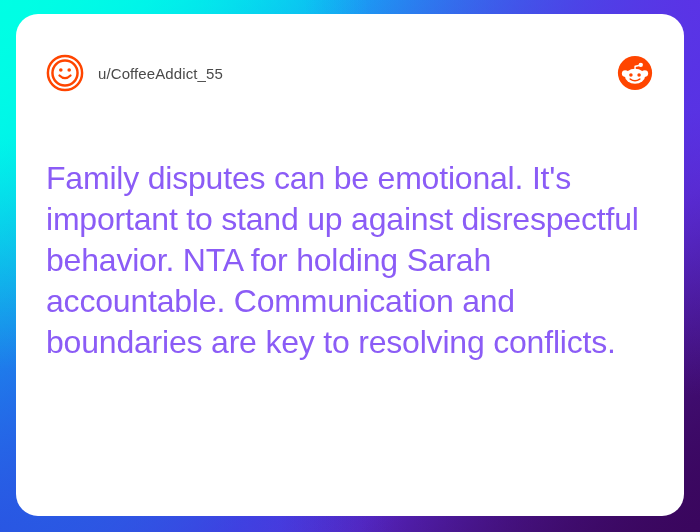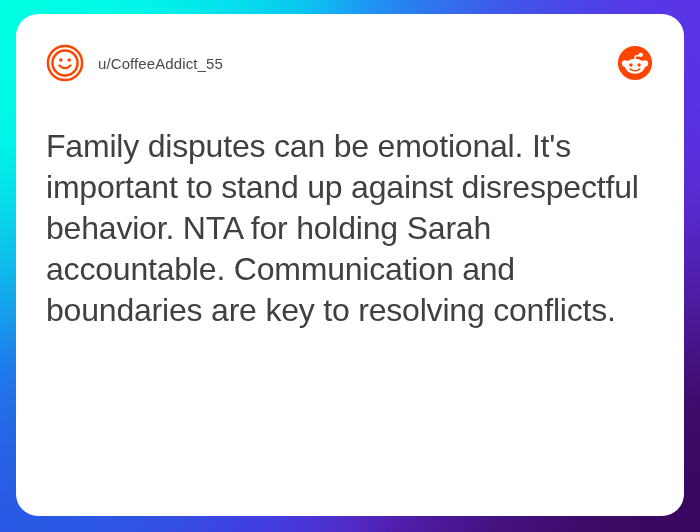--- a/index.html
+++ b/index.html
@@ -45,21 +45,21 @@
 
   .card {
     position: absolute;
     left: 16px;
     top: 14px;
     width: 668px;
     height: 502px;
     background: #ffffff;
     border-radius: 22px;
     box-sizing: border-box;
-    padding: 26px 30px 28px 30px;
+    padding: 36px 30px 28px 30px;
     z-index: 2;
   }
 
   .card-header {
     display: flex;
     align-items: center;
     height: 46px;
   }
 
   .avatar {
@@ -80,24 +80,24 @@
 
   .brand-logo {
     margin-left: auto;
     width: 38px;
     height: 38px;
     flex: 0 0 38px;
     display: block;
   }
 
   .body-text {
-    margin-top: 40px;
+    margin-top: 62px;
     font-size: 32px;
     line-height: 1.28;
-    color: #404040;
+    color: #8b5cf6;
     font-family: "Liberation Sans", sans-serif;
     letter-spacing: -0.2px;
     max-width: 625px;
     white-space: pre-wrap;
     word-wrap: break-word;
   }
 </style>
 </head>
 <body>
 

